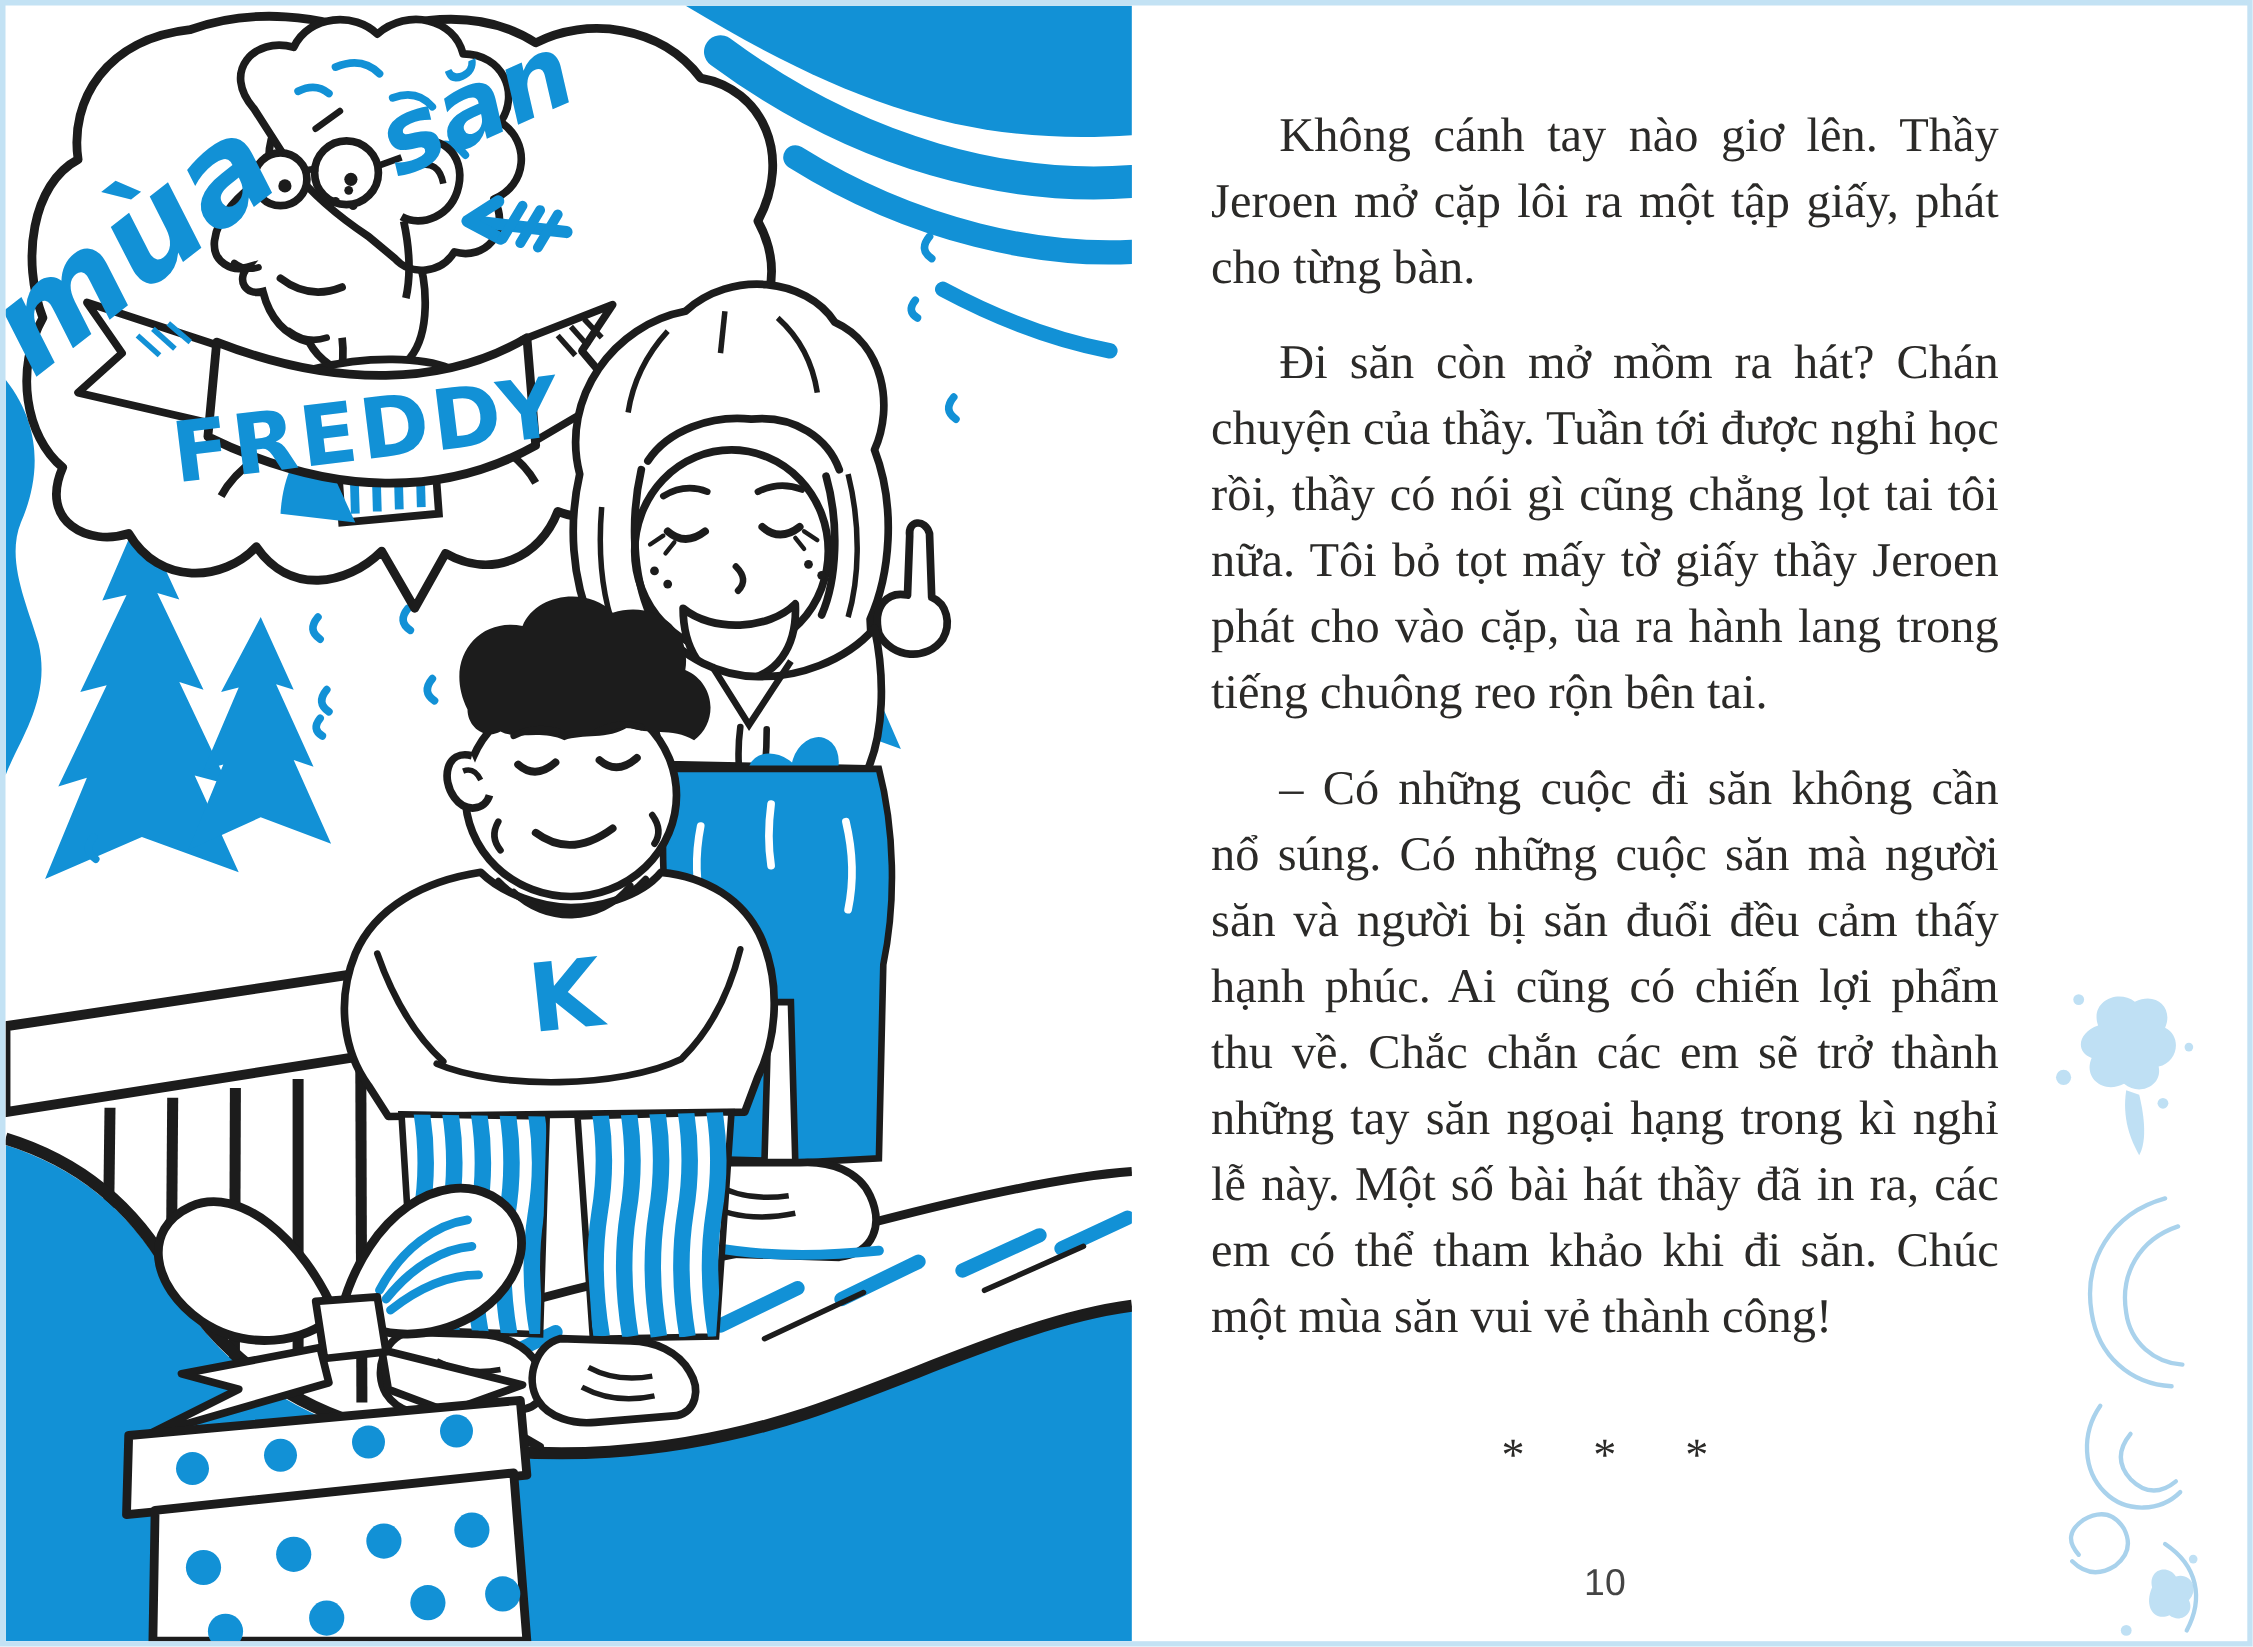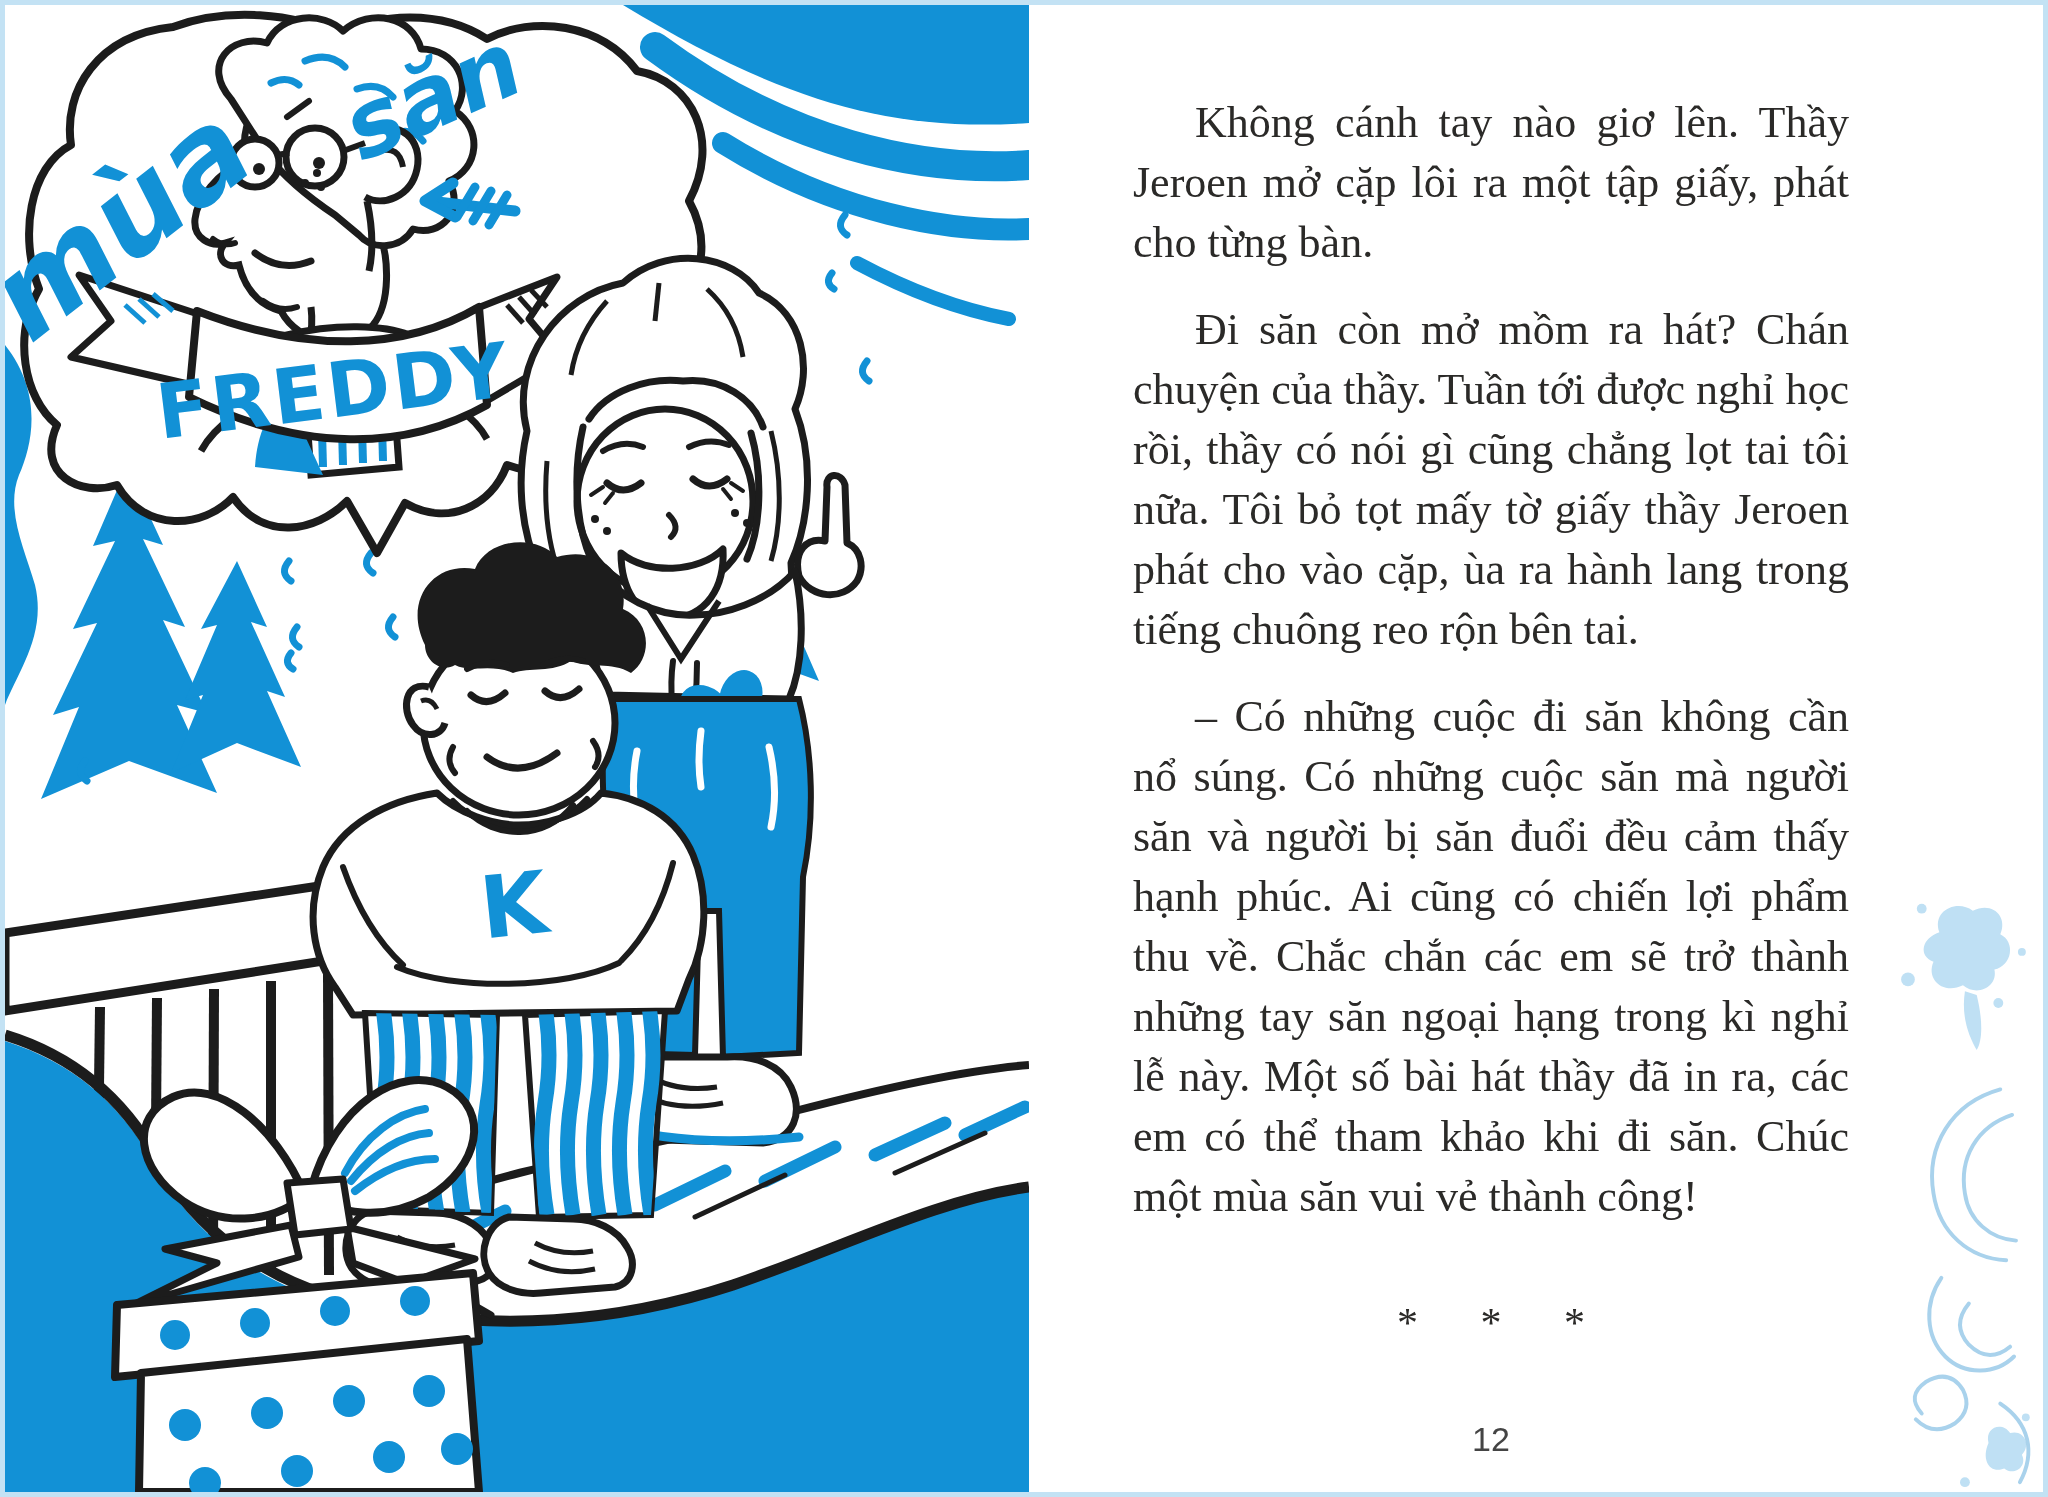--- a/index.html
+++ b/index.html
@@ -7,21 +7,21 @@
     position:relative;
     width:2048px;height:1497px;
     box-sizing:border-box;
     border:5px solid #c3e2f4;
     background:#ffffff;
     overflow:hidden;
     font-family:"Liberation Serif", serif;
   }
   .page-left{position:absolute;left:0;top:0;width:1024px;height:1487px;}
   .page-left svg{display:block;}
-  .page-right{position:absolute;left:1024px;top:0;width:1014px;height:1104px;}
+  .page-right{position:absolute;left:992px;top:0;width:1014px;height:1104px;}
   .text-col{
     position:absolute;left:104px;top:88px;width:716px;
     font-size:44px;line-height:60px;color:#2b2a28;
     text-align:justify;
   }
   .text-col p{margin:0 0 27px 0;text-indent:62px;}
   .separator{
     margin-top:66px;text-align:center;font-size:42px;color:#2b2a28;
     letter-spacing:26px;padding-left:26px;
   }
@@ -319,21 +319,21 @@
       </g>
     </svg>
   </div>
 
   <div class="page-right">
     <div class="text-col">
       <p>Không cánh tay nào giơ lên. Thầy Jeroen mở cặp lôi ra một tập giấy, phát cho từng bàn.</p>
       <p>Đi săn còn mở mồm ra hát? Chán chuyện của thầy. Tuần tới được nghỉ học rồi, thầy có nói gì cũng chẳng lọt tai tôi nữa. Tôi bỏ tọt mấy tờ giấy thầy Jeroen phát cho vào cặp, ùa ra hành lang trong tiếng chuông reo rộn bên tai.</p>
       <p>– Có những cuộc đi săn không cần nổ súng. Có những cuộc săn mà người săn và người bị săn đuổi đều cảm thấy hạnh phúc. Ai cũng có chiến lợi phẩm thu về. Chắc chắn các em sẽ trở thành những tay săn ngoại hạng trong kì nghỉ lễ này. Một số bài hát thầy đã in ra, các em có thể tham khảo khi đi săn. Chúc một mùa săn vui vẻ thành công!</p>
       <div class="separator">* * *</div>
-      <div class="page-number">12</div>
+      <div class="page-number">10</div>
     </div>
 
     <svg class="corner-art" width="160" height="599" viewBox="0 0 160 610">
       <g fill="#bfe0f4">
         <path d="M58,40 C50,18 76,6 92,18 C112,8 128,24 120,42 C136,50 132,74 114,78 C118,96 96,106 82,94 C62,104 44,88 52,70 C36,64 40,46 58,40 Z"></path>
         <circle cx="26" cy="88" r="7"></circle>
           <circle cx="118" cy="112" r="5"></circle>
         <circle cx="40" cy="16" r="5"></circle>
           <circle cx="142" cy="60" r="4"></circle>
         <path d="M84,100 C80,126 88,146 96,160 C104,146 100,120 96,104 Z"></path>

